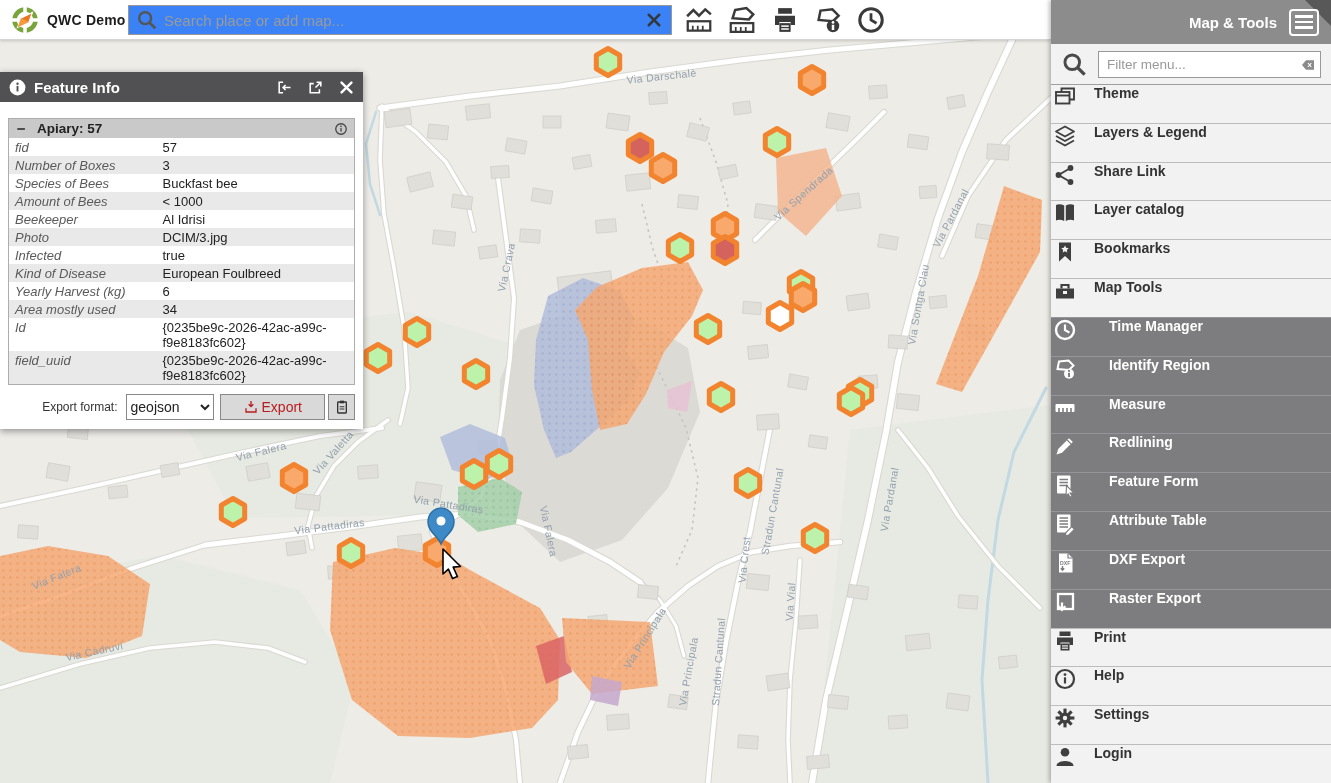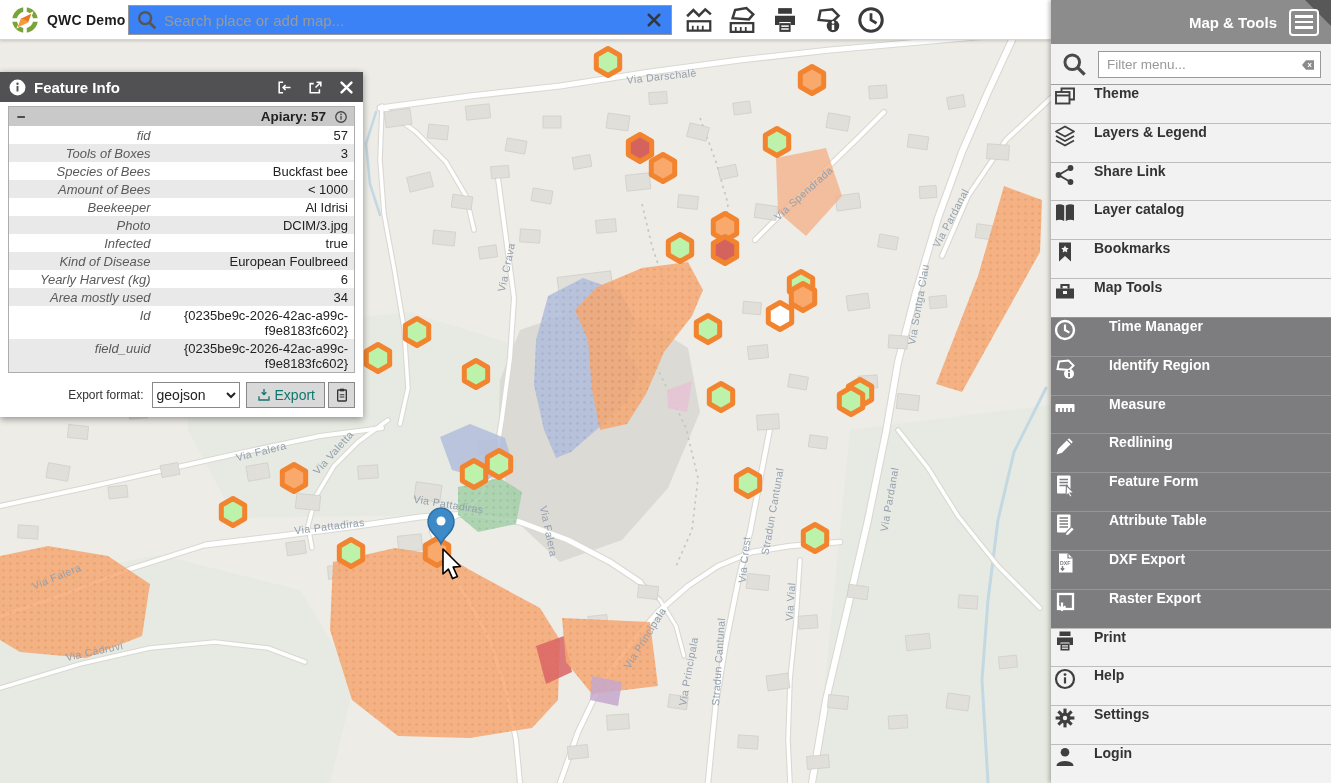--- a/index.html
+++ b/index.html
@@ -42,21 +42,21 @@
     position:absolute; left:0; top:36px; width:363px; z-index:6;
     background:#fff; box-shadow:0 2px 7px rgba(0,0,0,.4);margin-top:36px;
   }
   .fp-header {
     height:30px; background:#515153; color:#fff;
     display:flex; align-items:center; padding:0 8px; gap:7px;
   }
   .fp-header-icon { width:19px; height:19px; }
   .fp-title { flex:1; font-size:15px; font-weight:bold; }
   .fp-win-icon { width:17px; height:17px; margin-left:7px; color:#fff; cursor:pointer; }
-  .fp-body { padding:4px 8px 0 8px;text-align:right; }
+  .fp-body { padding:16px 8px 0 8px; }
   table.attr { width:100%; border-collapse:collapse; border:1px solid #adadad; font-size:13px; }
   .group-row { background:#C9C9C9; }
   .group-cell { padding:2px 6px; }
   .group-inner { display:flex; align-items:center; gap:8px; }
   .g-minus { width:14px; height:14px; color:#333; cursor:pointer; }
   .g-title { flex:1; font-weight:bold; color:#222; font-size:13.5px; }
   .g-info { width:14px; height:14px; color:#444; cursor:pointer; }
   tr.attr-row td { padding:1.5px 6px; vertical-align:top; }
   tr.attr-row.alt { background:#E9E9E9; }
   td.a-label { width:148px; font-style:italic; color:#5a5a5a; }
@@ -64,22 +64,22 @@
   .fp-export {
     height:44px; display:flex; align-items:center; justify-content:flex-end;
     padding-right:8px; gap:0;
   }
   .fp-export-label { font-size:12px; color:#333; margin-right:8px; }
   .fp-export select {
     height:26px; width:88px; font-size:14px; font-family:"Liberation Sans",sans-serif;
     border:1px solid #888; background:#fff; color:#222; margin-right:6px;
   }
   .export-btn {
-    height:26px; display:flex; align-items:center; gap:3px; padding:0 9px;
-    background:#D9D9D9; border:1px solid #888; font-size:14px; color:#0f766e; cursor:pointer;
+    height:26px; display:flex; align-items:center; gap:3px; padding:0 22px;
+    background:#D9D9D9; border:1px solid #888; font-size:14px; color:#b91c1c; cursor:pointer;
   }
   .export-btn .b-icon { width:16px; height:16px; }
   .clip-btn {
     height:26px; width:27px; margin-left:3px; background:#D9D9D9; border:1px solid #888;
     display:flex; align-items:center; justify-content:center; cursor:pointer; color:#333;
   }
   .clip-btn .b-icon { width:16px; height:16px; }
 
   
   .sidebar {
@@ -422,21 +422,21 @@
                     <circle cx="12" cy="7.6" r="1.4" fill="currentColor"></circle>
                   </svg></span>
             </div>
           </td>
         </tr>
       <tr class="attr-row">
             <td class="a-label">fid</td>
             <td class="a-value">57</td>
           </tr>
           <tr class="attr-row alt">
-            <td class="a-label">Tools of Boxes</td>
+            <td class="a-label">Number of Boxes</td>
             <td class="a-value">3</td>
           </tr>
           <tr class="attr-row">
             <td class="a-label">Species of Bees</td>
             <td class="a-value">Buckfast bee</td>
           </tr>
           <tr class="attr-row alt">
             <td class="a-label">Amount of Bees</td>
             <td class="a-value">&lt; 1000</td>
           </tr>

